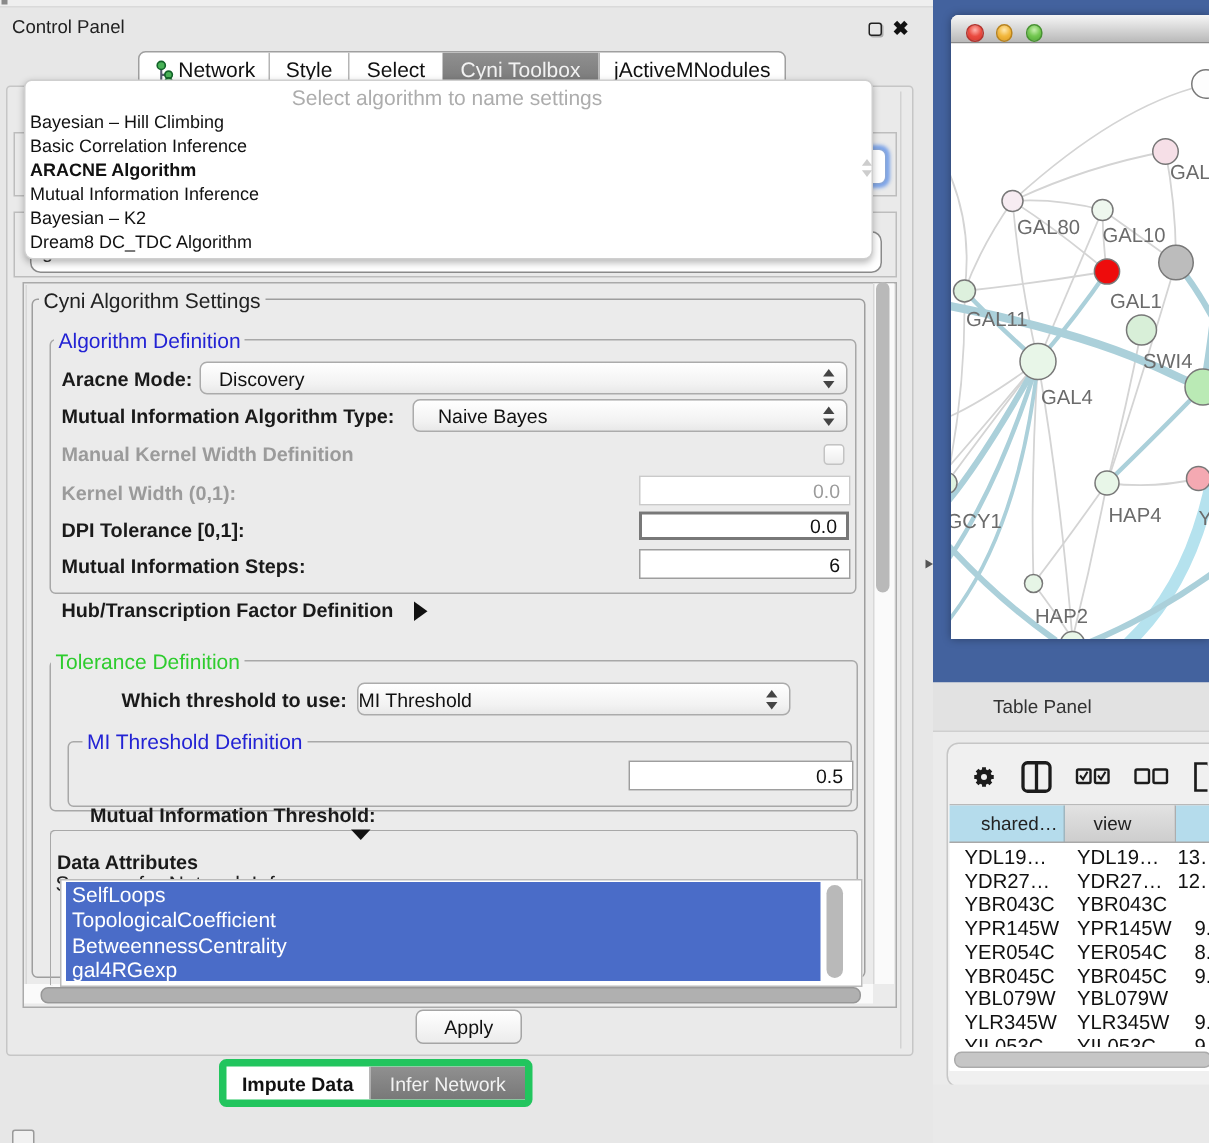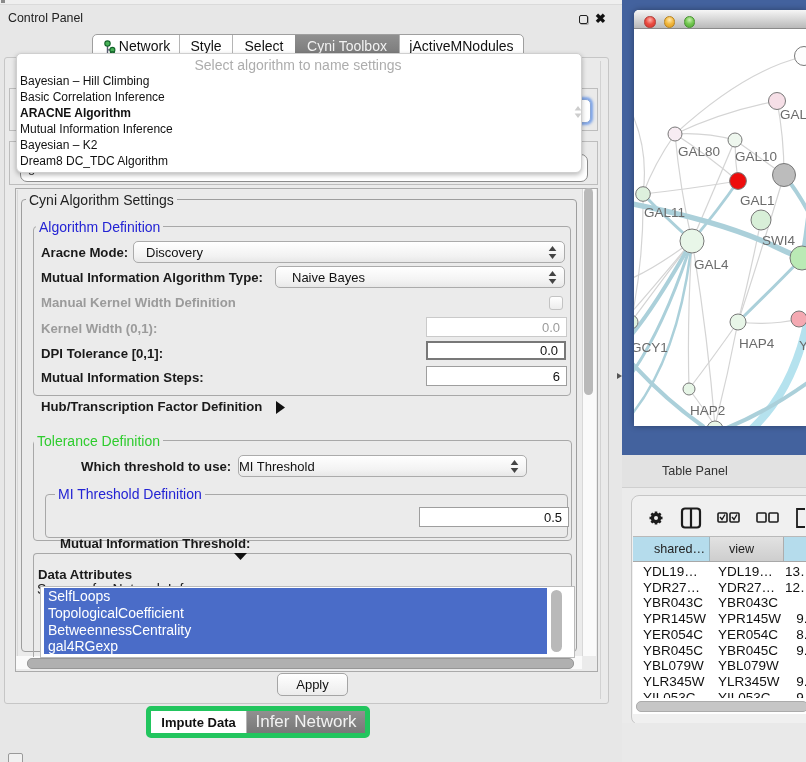--- a/index.html
+++ b/index.html
@@ -119,21 +119,21 @@
 
 <div class="abs" style="left:40px;top:586px;width:533px;height:70px;border:1px solid #bbb;background:#fff;"></div>
 <div class="abs" style="left:44px;top:588px;width:503px;height:66px;background:#4a6cc8;"></div>
 <div class="abs" style="left:48px;top:588px;font-size:14px;color:#fff;line-height:16.8px;">SelfLoops<br>TopologicalCoefficient<br>BetweennessCentrality<br>gal4RGexp</div>
 <div class="abs" style="left:551px;top:590px;width:11px;height:62px;background:#b9b9b9;border-radius:6px;"></div>
 
 <div class="abs" style="left:277px;top:673px;width:69px;height:21px;border:1px solid #a5a5a5;border-radius:5px;background:linear-gradient(#ffffff,#ececec);display:flex;align-items:center;justify-content:center;font-size:13px;color:#111;">Apply</div>
 
 <div id="bottabs" class="abs" style="left:146px;top:706px;height:22px;border:5px solid #22c55e;border-radius:5px;background:#fff;display:flex;overflow:hidden;">
   <div style="width:95px;display:flex;align-items:center;justify-content:center;font-size:13px;font-weight:bold;color:#111;border-right:1px solid #b5b5b5;">Impute Data</div>
-  <div style="width:118px;display:flex;align-items:center;justify-content:center;font-size:17px;color:#f2f2f2;background:linear-gradient(#909090,#787878);">Infer Network</div>
+  <div style="width:103px;display:flex;align-items:center;justify-content:center;font-size:13px;color:#f2f2f2;background:linear-gradient(#909090,#787878);">Infer Network</div>
 </div>
 
 <div class="abs" style="left:8px;top:753px;width:13px;height:12px;border:1px solid #9a9a9a;border-radius:2px;background:#f1f1f1;"></div>
 
 <div class="abs" style="left:16px;top:53px;width:564px;height:118px;background:#fff;border:1px solid #cfcfcf;border-radius:5px 5px 6px 6px;box-shadow:0 2px 5px rgba(0,0,0,.28);"></div>
 <div class="abs" style="left:16px;top:57px;width:564px;text-align:center;font-size:14px;color:#adadad;">Select algorithm to name settings</div>
 <div class="abs" style="left:20px;top:73px;font-size:12px;color:#111;line-height:16px;">
 Bayesian – Hill Climbing<br>
 Basic Correlation Inference<br>
 <b>ARACNE Algorithm</b><br>

